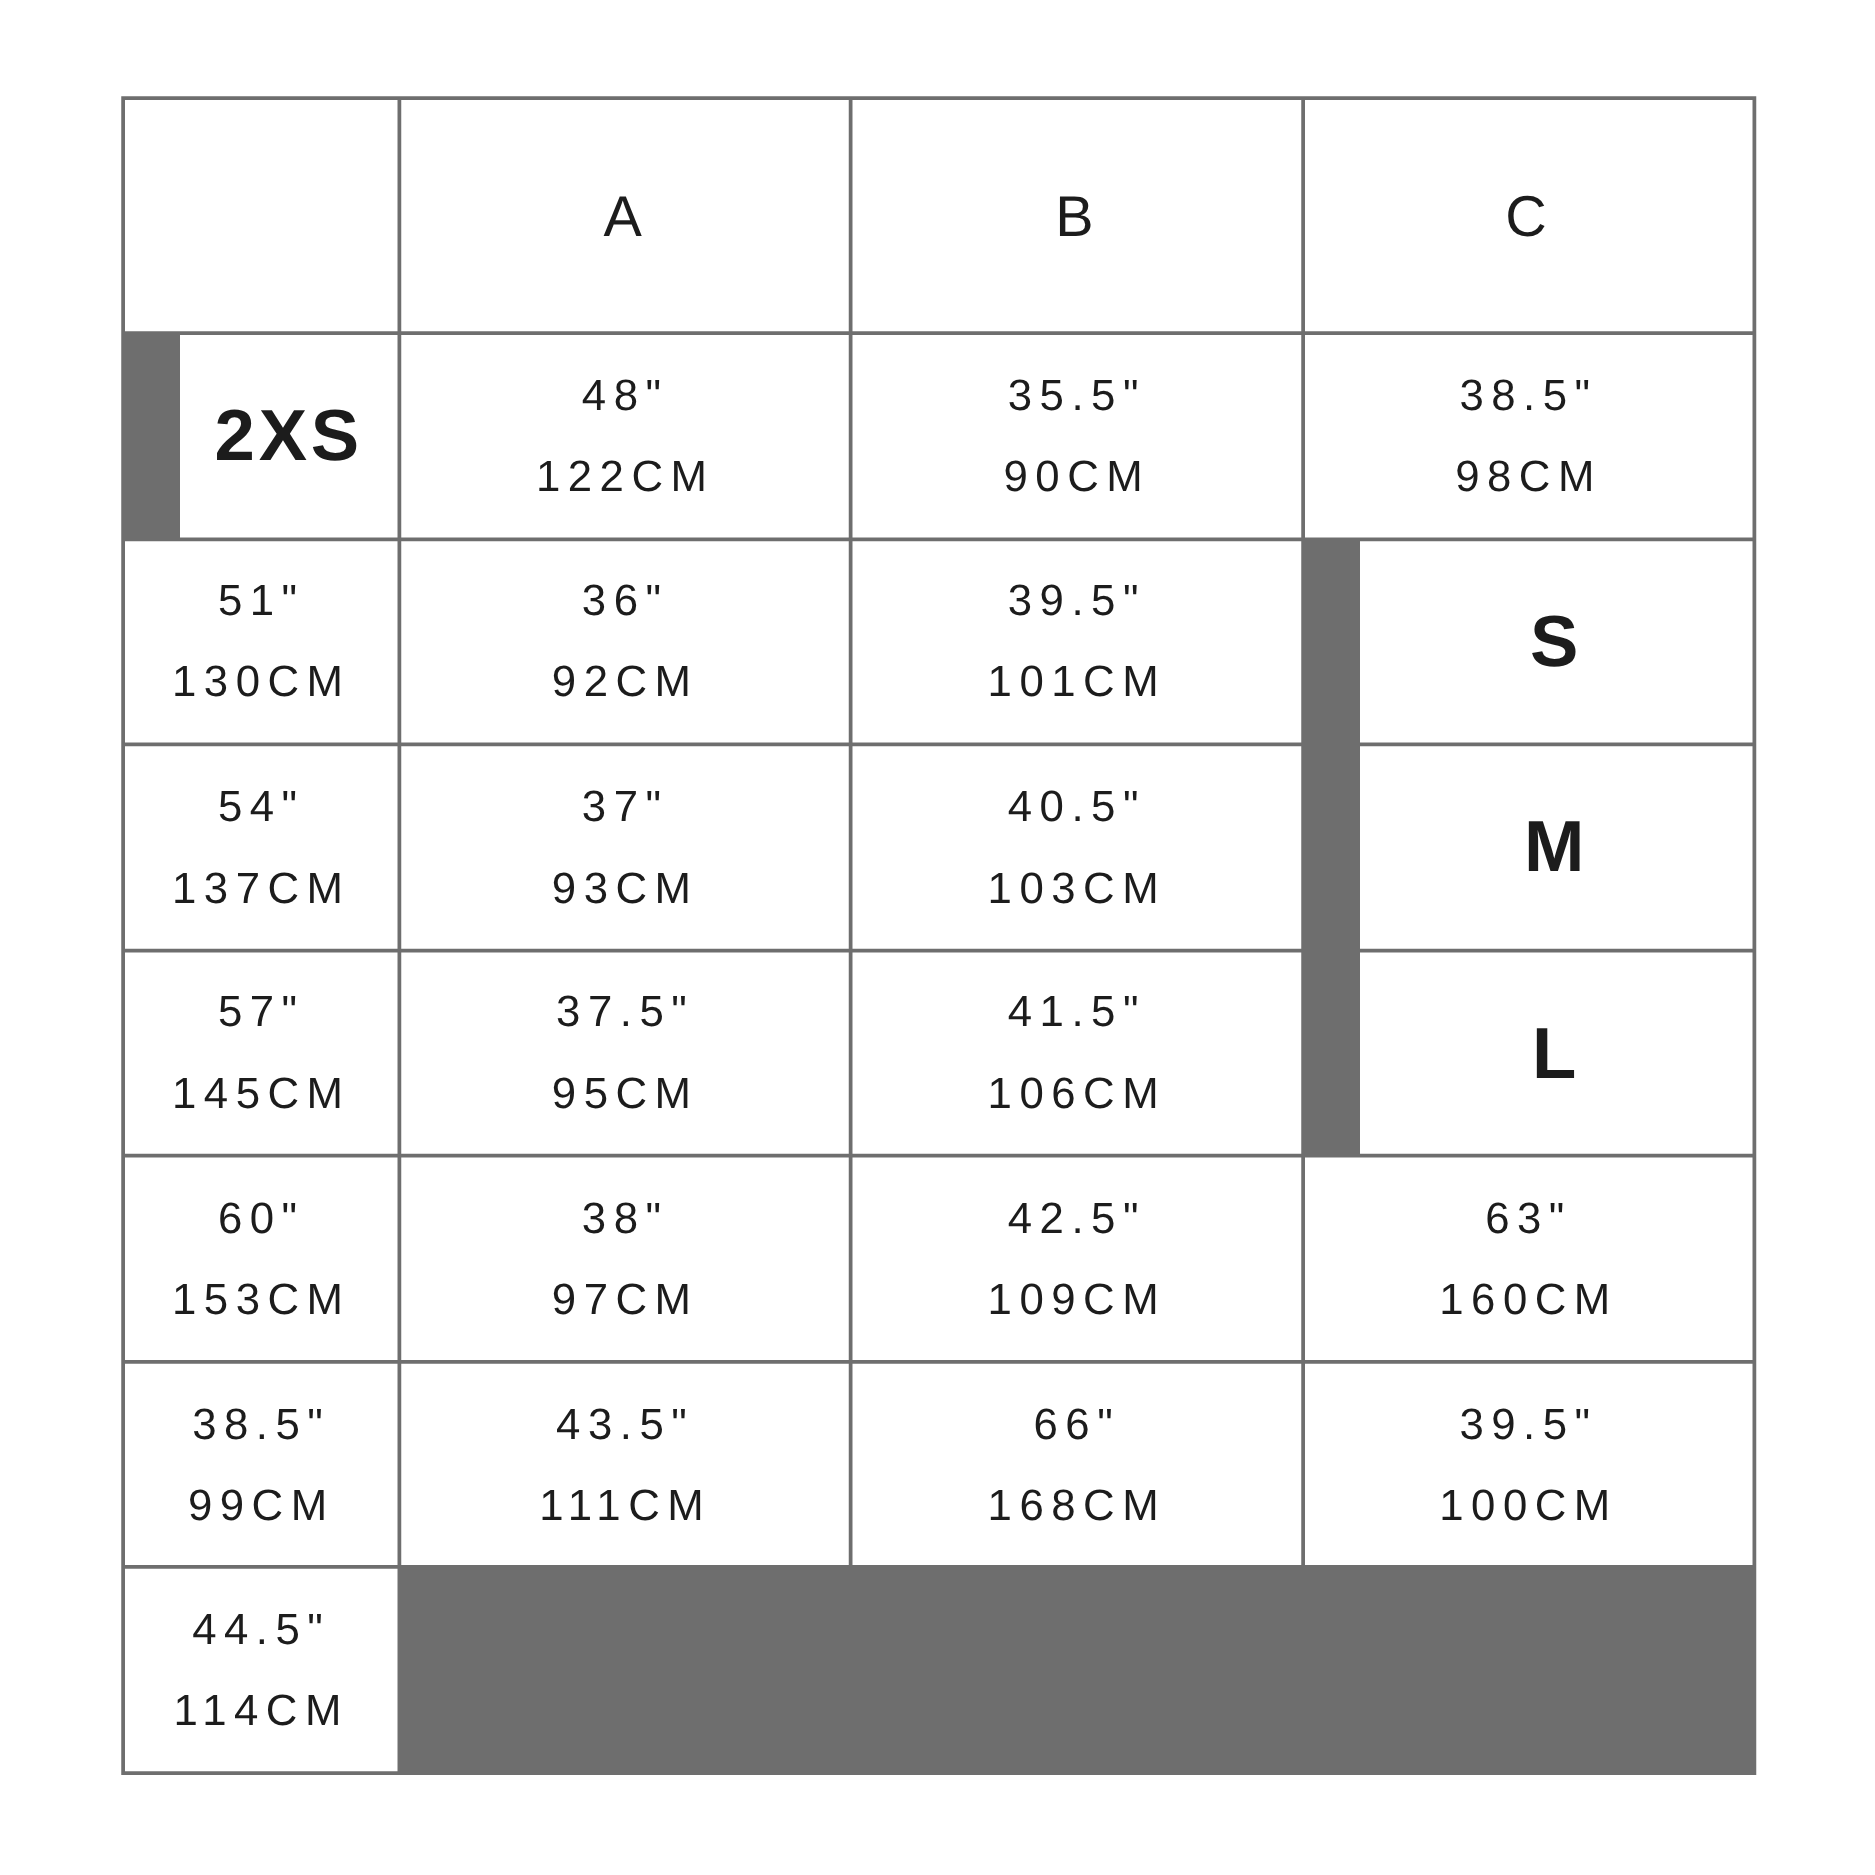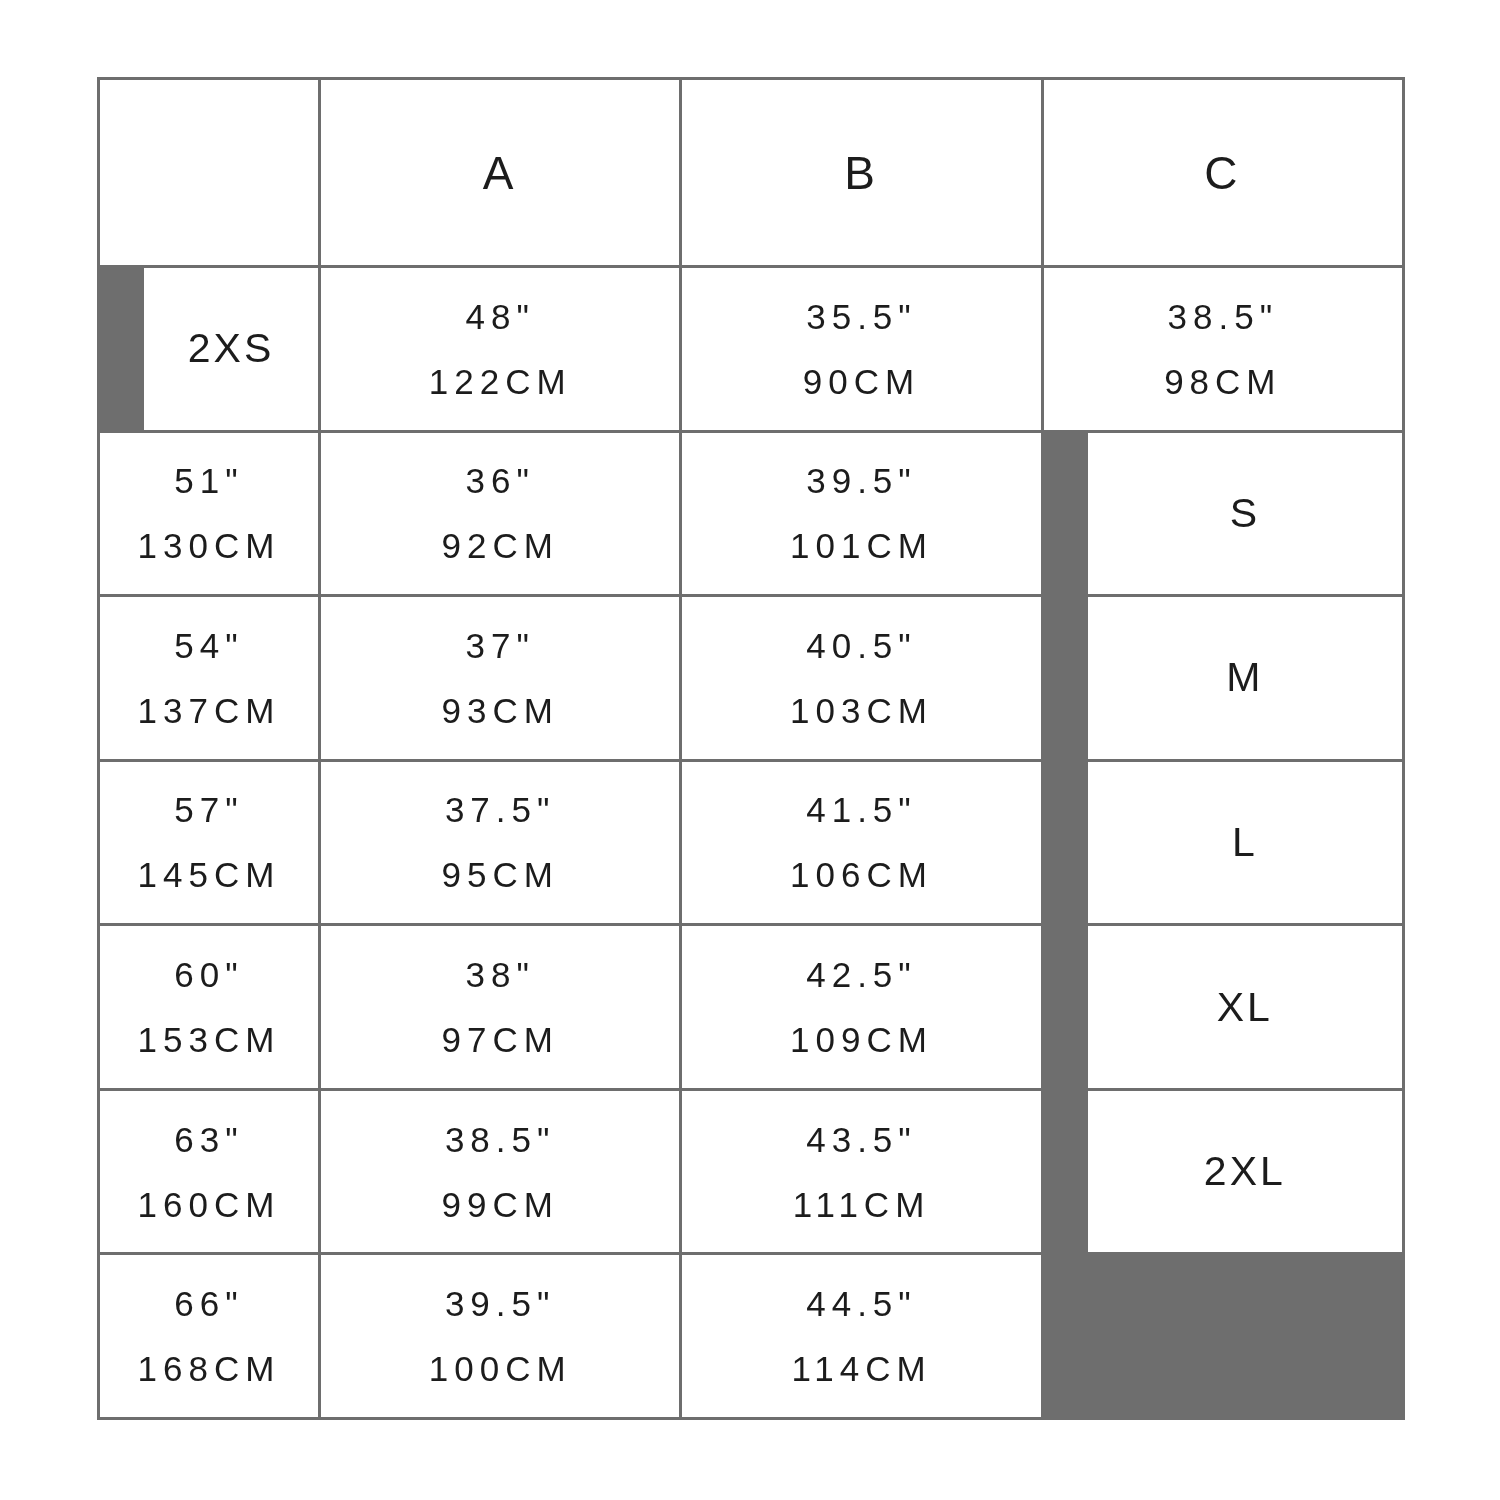--- a/index.html
+++ b/index.html
@@ -35,23 +35,23 @@
     align-items: center;
     justify-content: center;
     color: #1c1c1c;
   }
   .header-cell {
     font-size: 46px;
     letter-spacing: 4px;
     font-weight: 400;
   }
   .size-cell {
-    font-size: 41px;
+    font-size: 58px;
     letter-spacing: 3px;
-    font-weight: 400;
+    font-weight: 700;
     margin-left: 44px;
   }
   .measure-cell {
     gap: 30px;
   }
   .measure-cell .val {
     font-size: 35px;
     letter-spacing: 6px;
     font-weight: 400;
     line-height: 1;
@@ -124,34 +124,32 @@
         <div class="val">153CM</div>
       </div>
       <div class="cell measure-cell">
         <div class="val">38"</div>
         <div class="val">97CM</div>
       </div>
       <div class="cell measure-cell">
         <div class="val">42.5"</div>
         <div class="val">109CM</div>
       </div>
-      <div class="cell size-cell">XL</div>
       <div class="cell measure-cell">
         <div class="val">63"</div>
         <div class="val">160CM</div>
       </div>
       <div class="cell measure-cell">
         <div class="val">38.5"</div>
         <div class="val">99CM</div>
       </div>
       <div class="cell measure-cell">
         <div class="val">43.5"</div>
         <div class="val">111CM</div>
       </div>
-      <div class="cell size-cell">2XL</div>
       <div class="cell measure-cell">
         <div class="val">66"</div>
         <div class="val">168CM</div>
       </div>
       <div class="cell measure-cell">
         <div class="val">39.5"</div>
         <div class="val">100CM</div>
       </div>
       <div class="cell measure-cell">
         <div class="val">44.5"</div>

